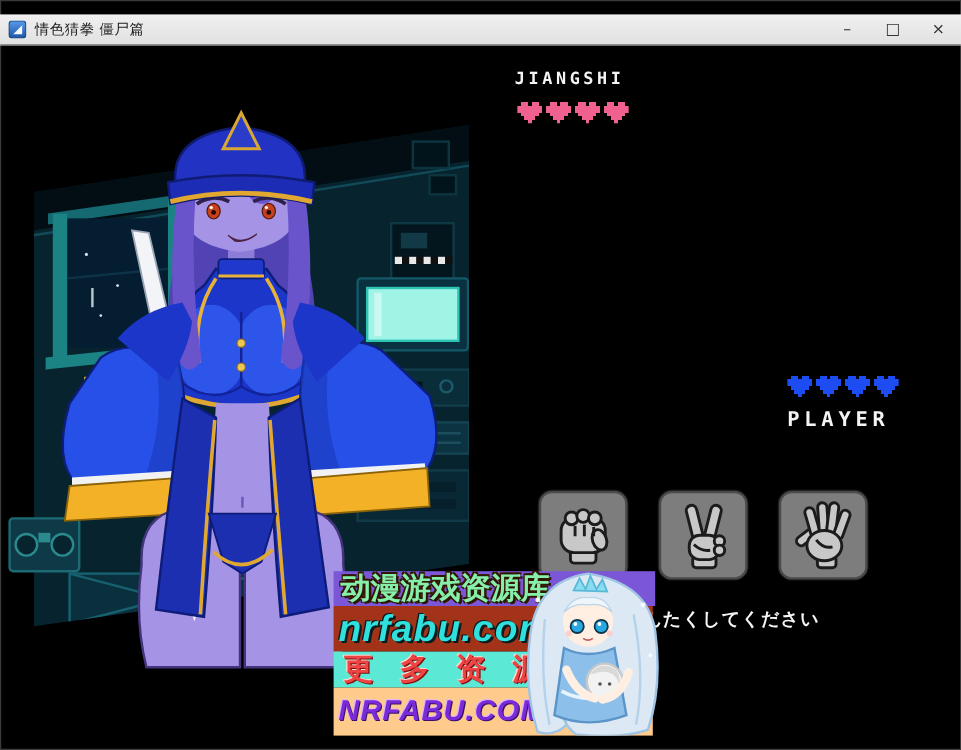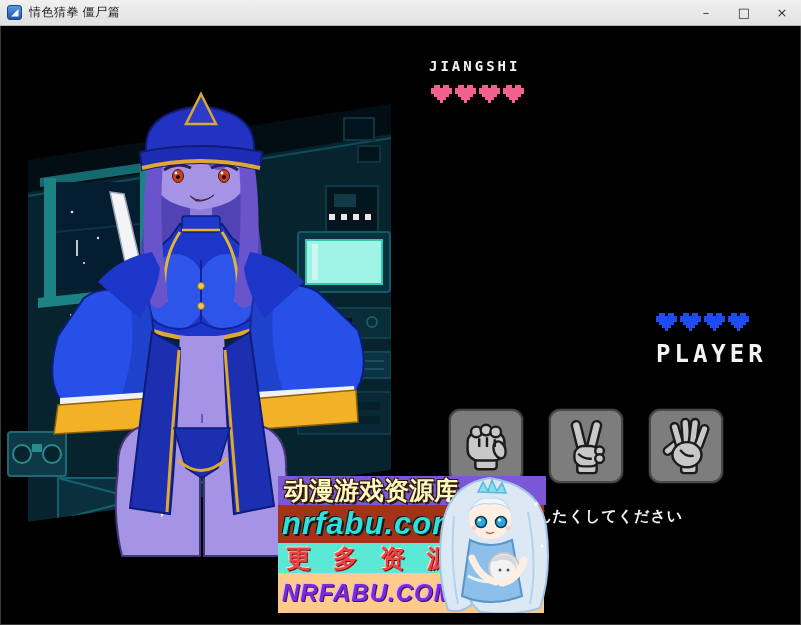--- a/index.html
+++ b/index.html
@@ -3,42 +3,42 @@
 <meta charset="utf-8">
 <style>
   html,body{margin:0;padding:0;background:#222;}
   .window{
     position:relative;width:801px;height:625px;overflow:hidden;
     background:#000;box-shadow:inset 0 0 0 1px #3a3a3a;
     font-family:"Liberation Sans",sans-serif;
   }
   
   .titlebar{
-    position:absolute;left:0;top:0;width:100%;height:25px;z-index:30;
+    position:absolute;left:0;top:12px;width:100%;height:25px;z-index:30;
     background:linear-gradient(#f0f0f0,#e1e1e1);
     border-bottom:1px solid #b5b5b5;
     display:flex;align-items:center;text-align:center;
   }
   .app-icon{width:15px;height:15px;margin:0 7px 0 7px;flex:0 0 auto;}
   .title-text{font-size:12px;color:#1c1c1c;letter-spacing:.5px;}
   .win-controls{margin-left:auto;display:flex;height:100%;}
   .win-btn{
     width:38px;height:100%;display:flex;align-items:center;justify-content:center;
     font-size:13px;color:#333;cursor:default;font-family:"DejaVu Sans",sans-serif;
   }
   
   .scene{position:absolute;left:0;top:0;width:801px;height:625px;z-index:1;}
   .hud{position:absolute;z-index:5;}
   .pixel-text{
     font-family:"DejaVu Sans Mono",monospace;font-weight:bold;color:#f4f4f4;
   }
   #enemy-name{left:429px;top:58px;font-size:14px;letter-spacing:3px;}
   #enemy-hearts{left:431px;top:85px;}
   #player-hearts{left:656px;top:313px;}
-  #player-name{left:656px;top:340px;font-size:24px;letter-spacing:4px;}
+  #player-name{left:656px;top:340px;font-size:17px;letter-spacing:4px;}
   .hearts{display:flex;gap:3px;}
   .heart{width:21px;height:18px;display:block;}
   #prompt{left:536px;top:507px;font-size:15px;letter-spacing:1px;z-index:4;}
   
   .hand-row{position:absolute;left:449px;top:409px;display:flex;gap:26px;z-index:5;}
   .hand-button{
     width:74px;height:74px;background:#7d7d7d;border:2px solid #4a4a4a;
     border-radius:11px;box-sizing:border-box;padding:4px;cursor:pointer;
     box-shadow:0 0 0 1px #151515;
   }
@@ -315,21 +315,21 @@
     <button class="hand-button" aria-label="paper">
       <svg>
           <use href="#hand-paper"></use>
         </svg>
     </button>
   </div>
 
   <div class="hud pixel-text" id="prompt">んたくしてください</div>
 
   <div class="watermark">
-    <div class="wm-band wm-1" style="color: #fef9c3; background: rgb(123, 87, 216);">动漫游戏资源库</div>
+    <div class="wm-band wm-1" style="color: #86efac; background: rgb(123, 87, 216);">动漫游戏资源库</div>
     <div class="wm-band wm-2" style="color: rgb(47, 224, 220); background: rgb(162, 51, 24);">nrfabu.com</div>
     <div class="wm-band wm-3" style="color: rgb(238, 68, 68); background: rgb(91, 232, 212);">更多资源</div>
     <div class="wm-band wm-4" style="color: rgb(124, 42, 216); background: rgb(255, 203, 141);">NRFABU.COM</div>
 
     <svg class="wm-girl" viewBox="0 0 126 137">
 
       <path d="M62 2 Q20 8 14 52 Q8 96 20 134 Q34 138 44 128 Q38 100 42 70 Q30 120 52 136 Q90 140 112 132 Q124 96 118 50 Q112 10 62 2 Z" fill="#dce9f5" stroke="#9fc4e4" stroke-width="2"></path>
       <path d="M26 40 Q22 90 30 128 M100 36 Q110 88 102 128" stroke="#b4d2ea" stroke-width="2" fill="none"></path>
 
       <circle cx="62" cy="42" r="21" fill="#ffeee2"></circle>

